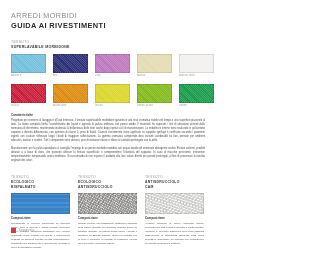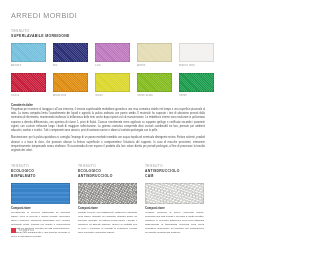--- a/index.html
+++ b/index.html
@@ -193,20 +193,21 @@
     letter-spacing: 0.2px;
   }
 </style>
 </head>
 <body>
 
 <div class="page">
 
   <div>
     <div class="doc-title-1">ARREDI MORBIDI</div>
+    <div class="doc-title-2">GUIDA AI RIVESTIMENTI</div>
   </div>
 
   <div class="sec-head">
     <div class="l1">TESSUTO</div>
     <div class="l2">SUPERLAVABILE MORBIDONE</div>
   </div>
 
   <div class="swatch-row">
     <div class="swatch-cell">
       <div class="swatch-chip" id="s00" style="background-color: rgb(116, 192, 221);"></div>

